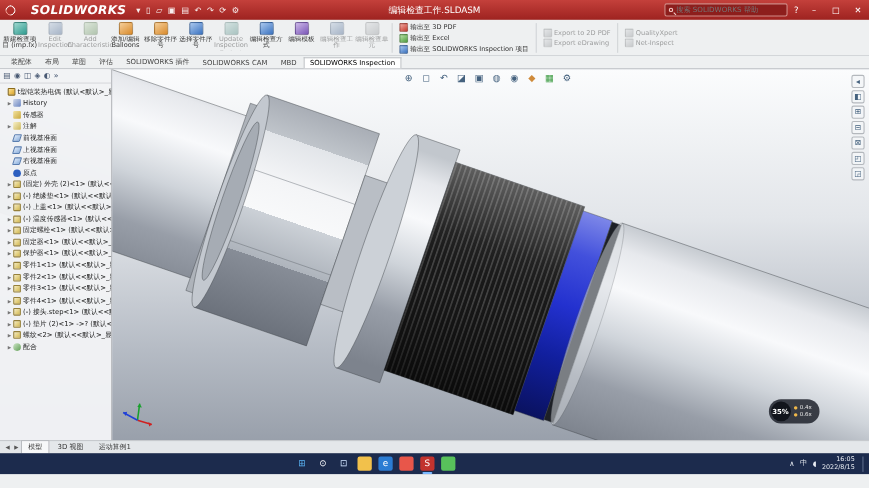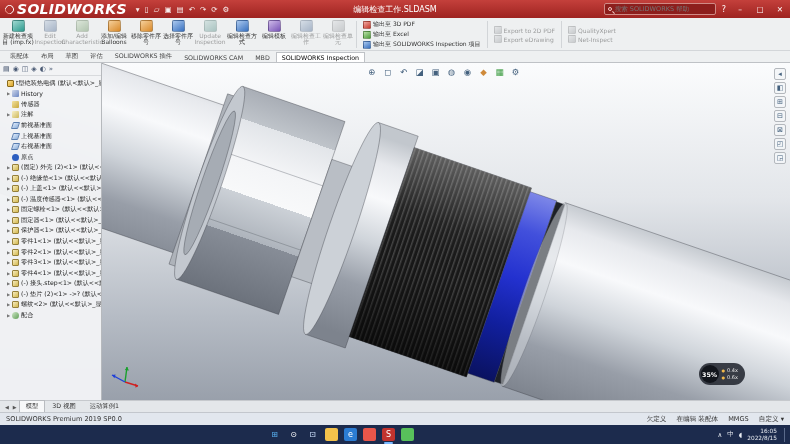--- a/index.html
+++ b/index.html
@@ -2,21 +2,21 @@
 <html><head>
 <meta charset="utf-8">
 <style>
   * { margin:0; padding:0; box-sizing:border-box; }
   html,body { width:790px; height:444px; overflow:hidden; }
   body { font-family:"DejaVu Sans","Liberation Sans",sans-serif; }
   .app { position:relative; width:790px; height:444px; background:#eef0f1; overflow:hidden; }
 
   
   .titlebar { height:18px; background:linear-gradient(#c4403b,#9e2320); display:flex; align-items:center; color:#fff; position:relative; }
-  .sw-logo { display:flex; align-items:center; gap:3px; padding:0 5px; font-size:14px; font-weight:bold; font-style:italic; letter-spacing:.3px; }
+  .sw-logo { display:flex; align-items:center; gap:14px; padding:0 5px; font-size:11px; font-weight:bold; font-style:italic; letter-spacing:.3px; }
   .sw-mark { width:9px; height:9px; border:1.5px solid #fff; border-left-color:#f0978a; border-radius:50%; transform:rotate(-45deg); }
   .quick-icons { display:flex; gap:5px; font-size:7.5px; opacity:.92; padding-left:4px; }
   .quick-icons span { cursor:default; }
   .doc-title { position:absolute; left:50%; transform:translateX(-50%); font-size:8px; white-space:nowrap; }
   .title-right { position:absolute; right:0; display:flex; align-items:center; gap:4px; padding-right:2px; }
   .search-box { display:flex; align-items:center; gap:3px; width:112px; height:12px; background:#8d1e1c; border:1px solid #d08a85; border-radius:2px; padding:0 3px; }
   .search-box input { border:none; outline:none; background:transparent; color:#f2c9c5; font-size:6.5px; width:90px; font-family:inherit; }
   .mag { width:4px; height:4px; border:1px solid #f2c9c5; border-radius:50%; position:relative; flex:none; }
   .mag::after { content:""; position:absolute; width:3px; height:1px; background:#f2c9c5; left:3px; top:4px; transform:rotate(45deg); }
   .help-btn { font-size:8px; padding:0 2px; }
@@ -493,30 +493,20 @@
     <span class="doctab-arrow">◀</span>
     <span class="doctab-arrow">▶</span>
     <div style="display:flex;align-items:flex-end;">
 
     <div class="doctab active">模型</div>
         <div class="doctab">3D 视图</div>
         <div class="doctab">运动算例1</div>
       </div>
   </div>
 
-  <div class="statusbar">
-    <span class="status-left">SOLIDWORKS Premium 2019 SP0.0</span>
-    <div class="status-right">
-
-    <span>欠定义</span>
-        <span>在编辑 装配体</span>
-        <span>MMGS</span>
-        <span>自定义 ▾</span>
-      </div>
-  </div>
 
   <div class="taskbar">
     <div class="tb-icons">
 
     <span class="tb-ic" style="color: rgb(90, 180, 245);">⊞</span>
         <span class="tb-ic" style="color: rgb(255, 255, 255);">⊙</span>
         <span class="tb-ic" style="color: rgb(207, 227, 255);">⊡</span>
         <span class="tb-ic" style="background: rgb(242, 193, 75);"></span>
         <span class="tb-ic" style="background: rgb(43, 124, 211);">e</span>
         <span class="tb-ic" style="background: rgb(232, 86, 74);"></span>

